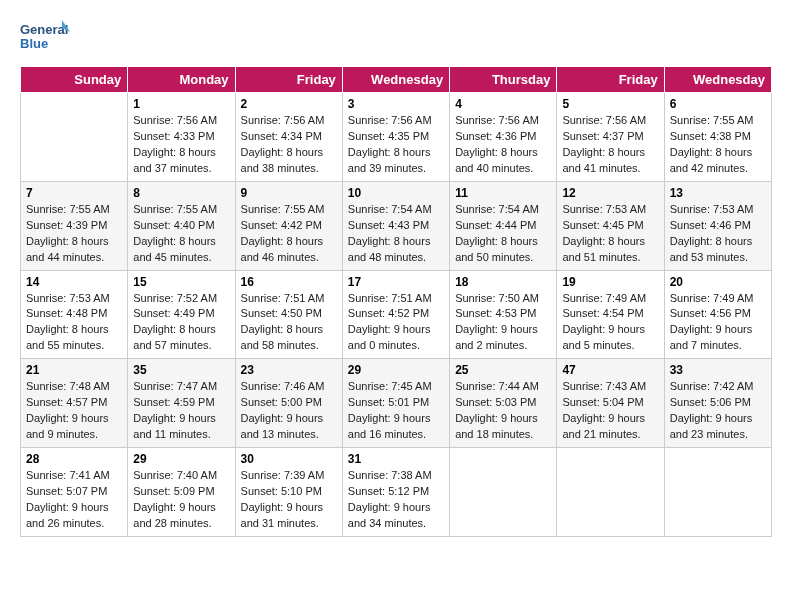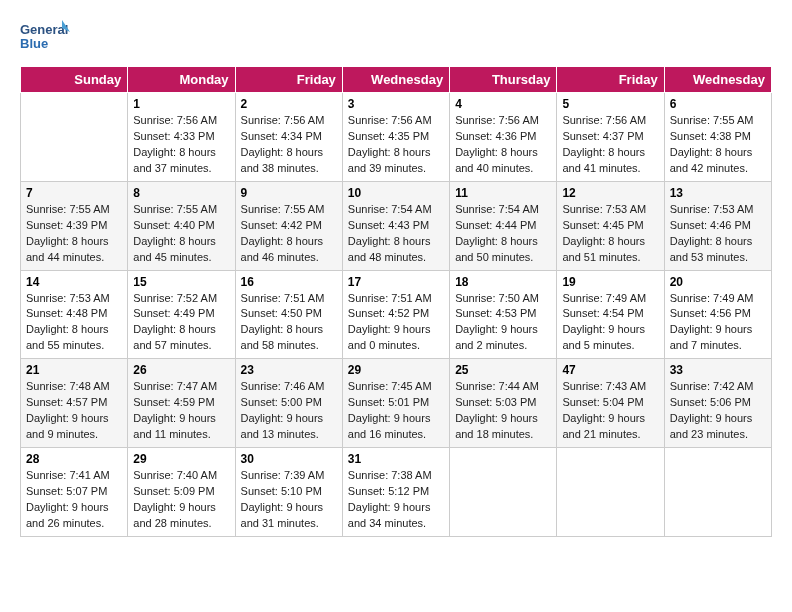--- a/index.html
+++ b/index.html
@@ -198,21 +198,21 @@
           <span class="day-num">20</span>
           <span class="day-info">Sunrise: 7:49 AM<br>Sunset: 4:56 PM<br>Daylight: 9 hours and 7 minutes.</span>
         </td>
         </tr>
         <tr>
           <td>
           <span class="day-num">21</span>
           <span class="day-info">Sunrise: 7:48 AM<br>Sunset: 4:57 PM<br>Daylight: 9 hours and 9 minutes.</span>
         </td>
           <td>
-          <span class="day-num">26</span>
+          <span class="day-num">35</span>
           <span class="day-info">Sunrise: 7:47 AM<br>Sunset: 4:59 PM<br>Daylight: 9 hours and 11 minutes.</span>
         </td>
           <td>
           <span class="day-num">23</span>
           <span class="day-info">Sunrise: 7:46 AM<br>Sunset: 5:00 PM<br>Daylight: 9 hours and 13 minutes.</span>
         </td>
           <td>
           <span class="day-num">29</span>
           <span class="day-info">Sunrise: 7:45 AM<br>Sunset: 5:01 PM<br>Daylight: 9 hours and 16 minutes.</span>
         </td>

